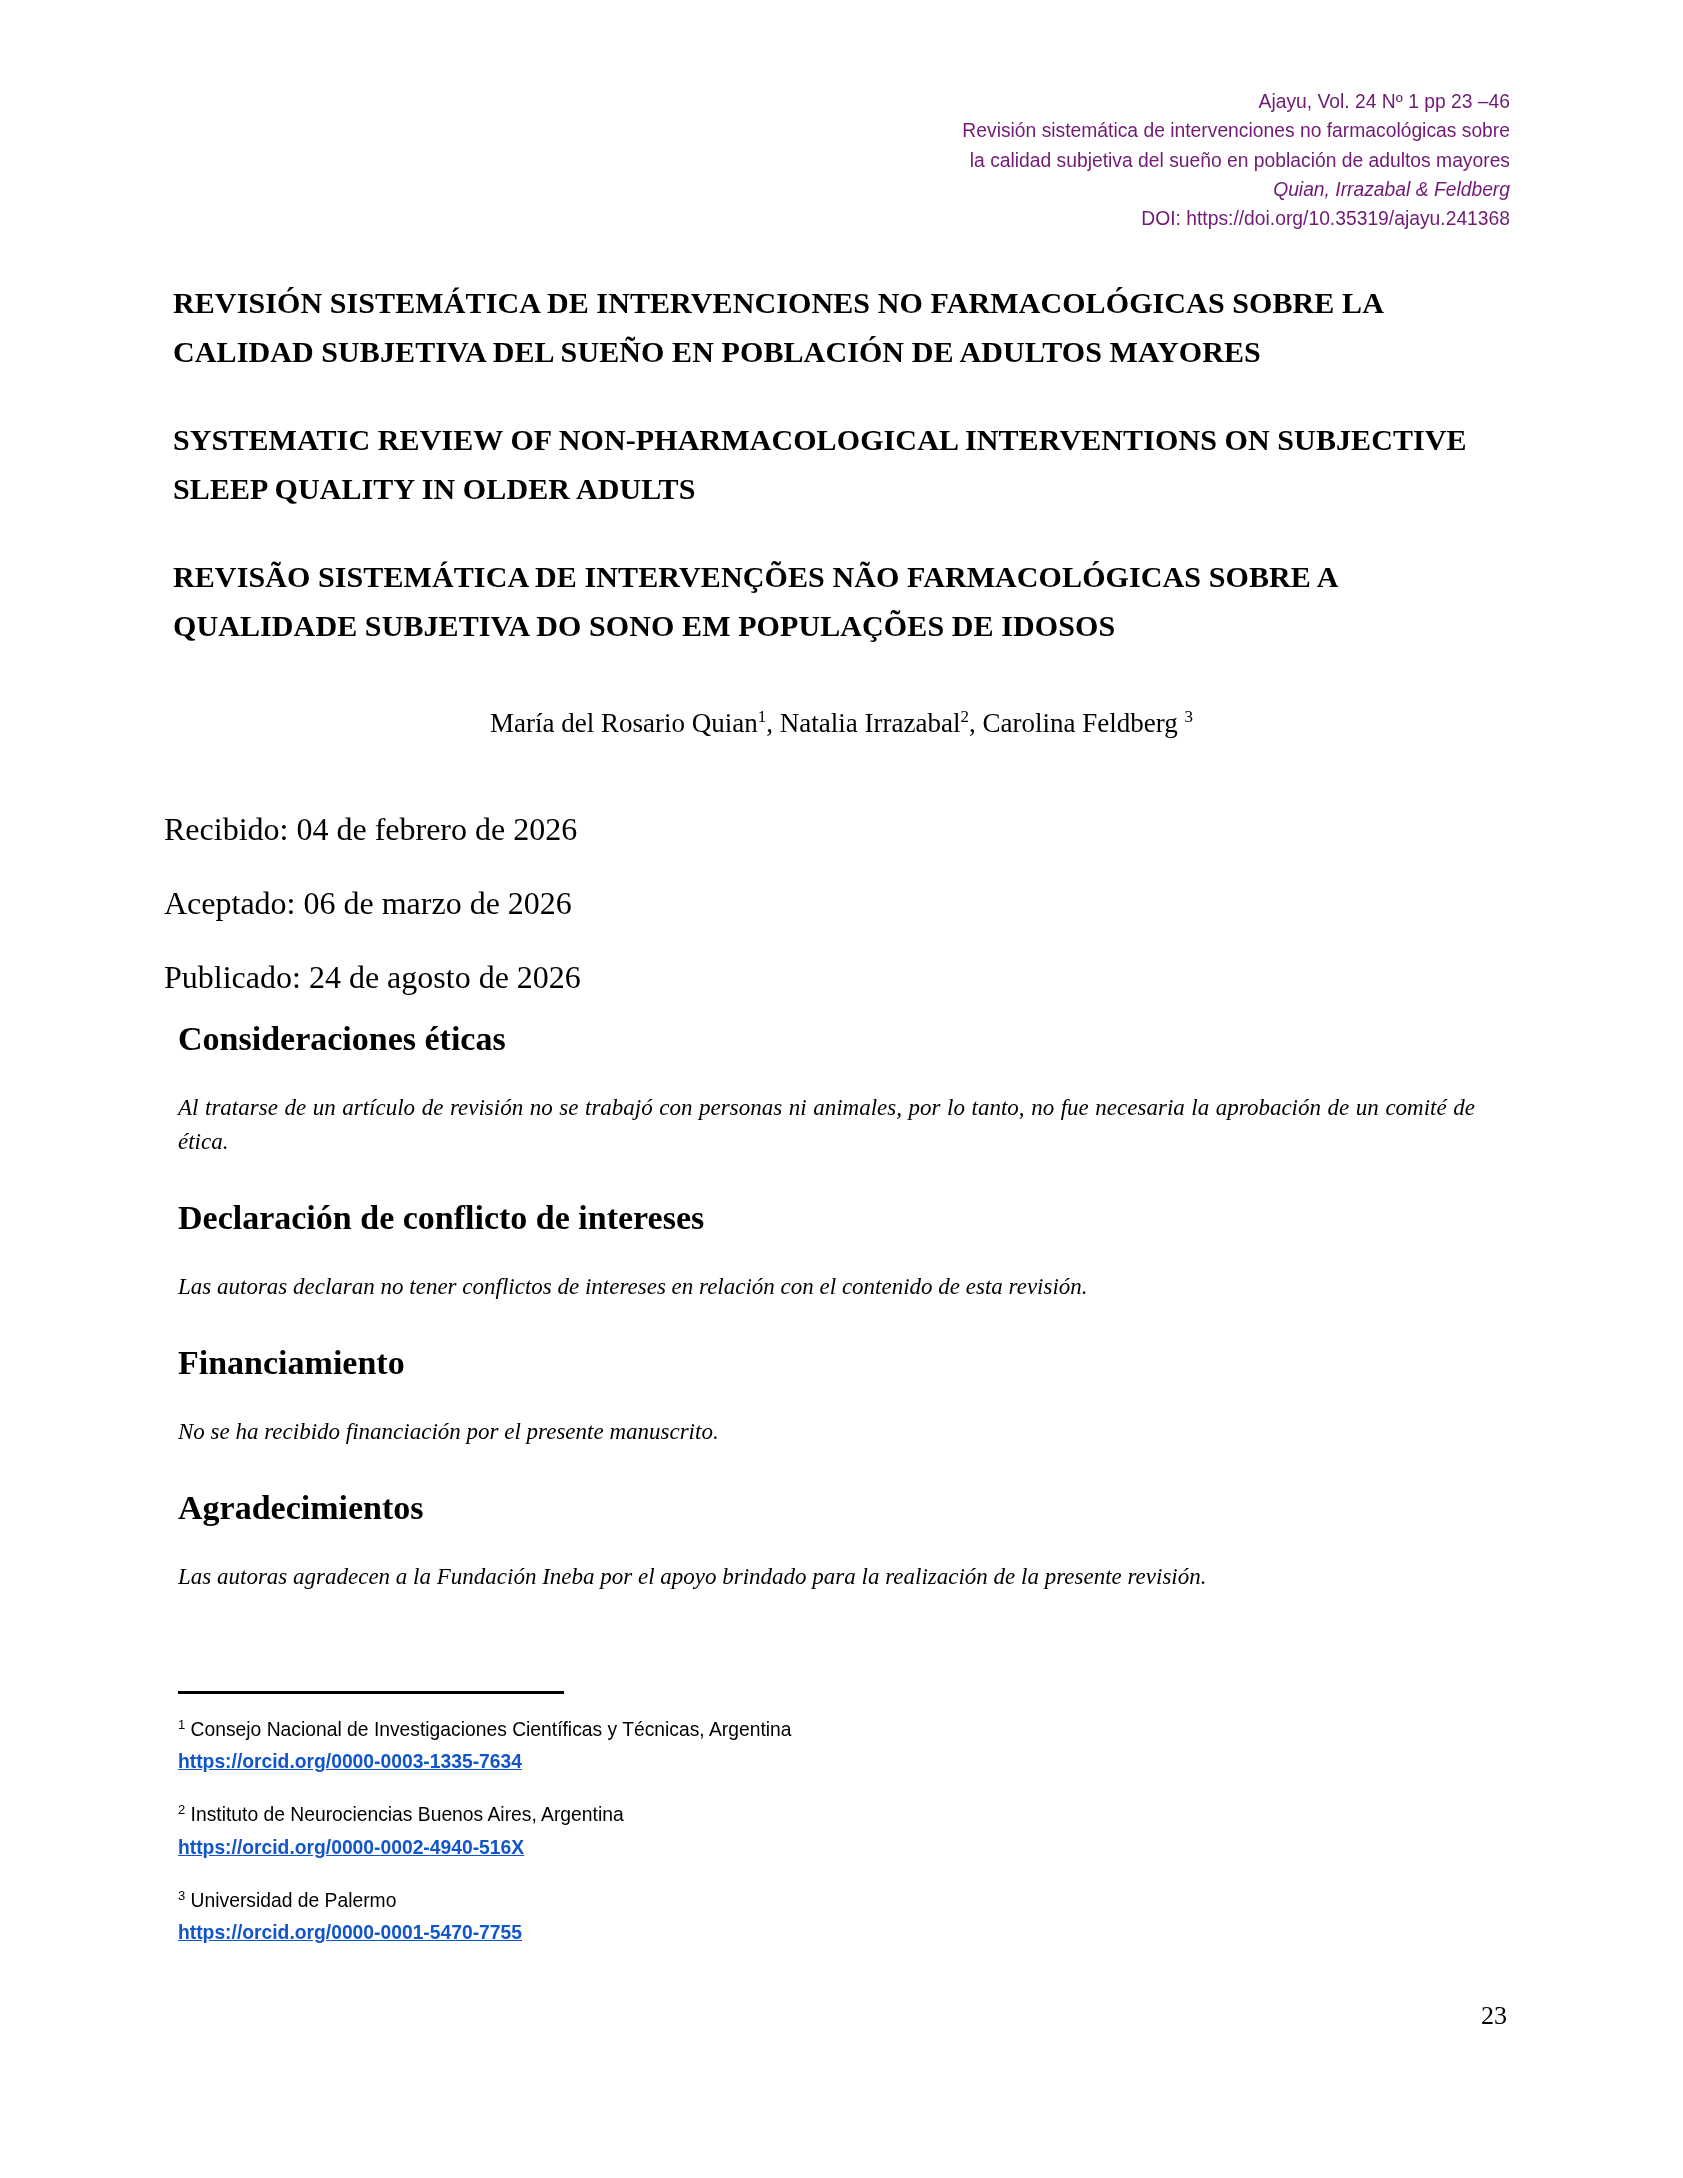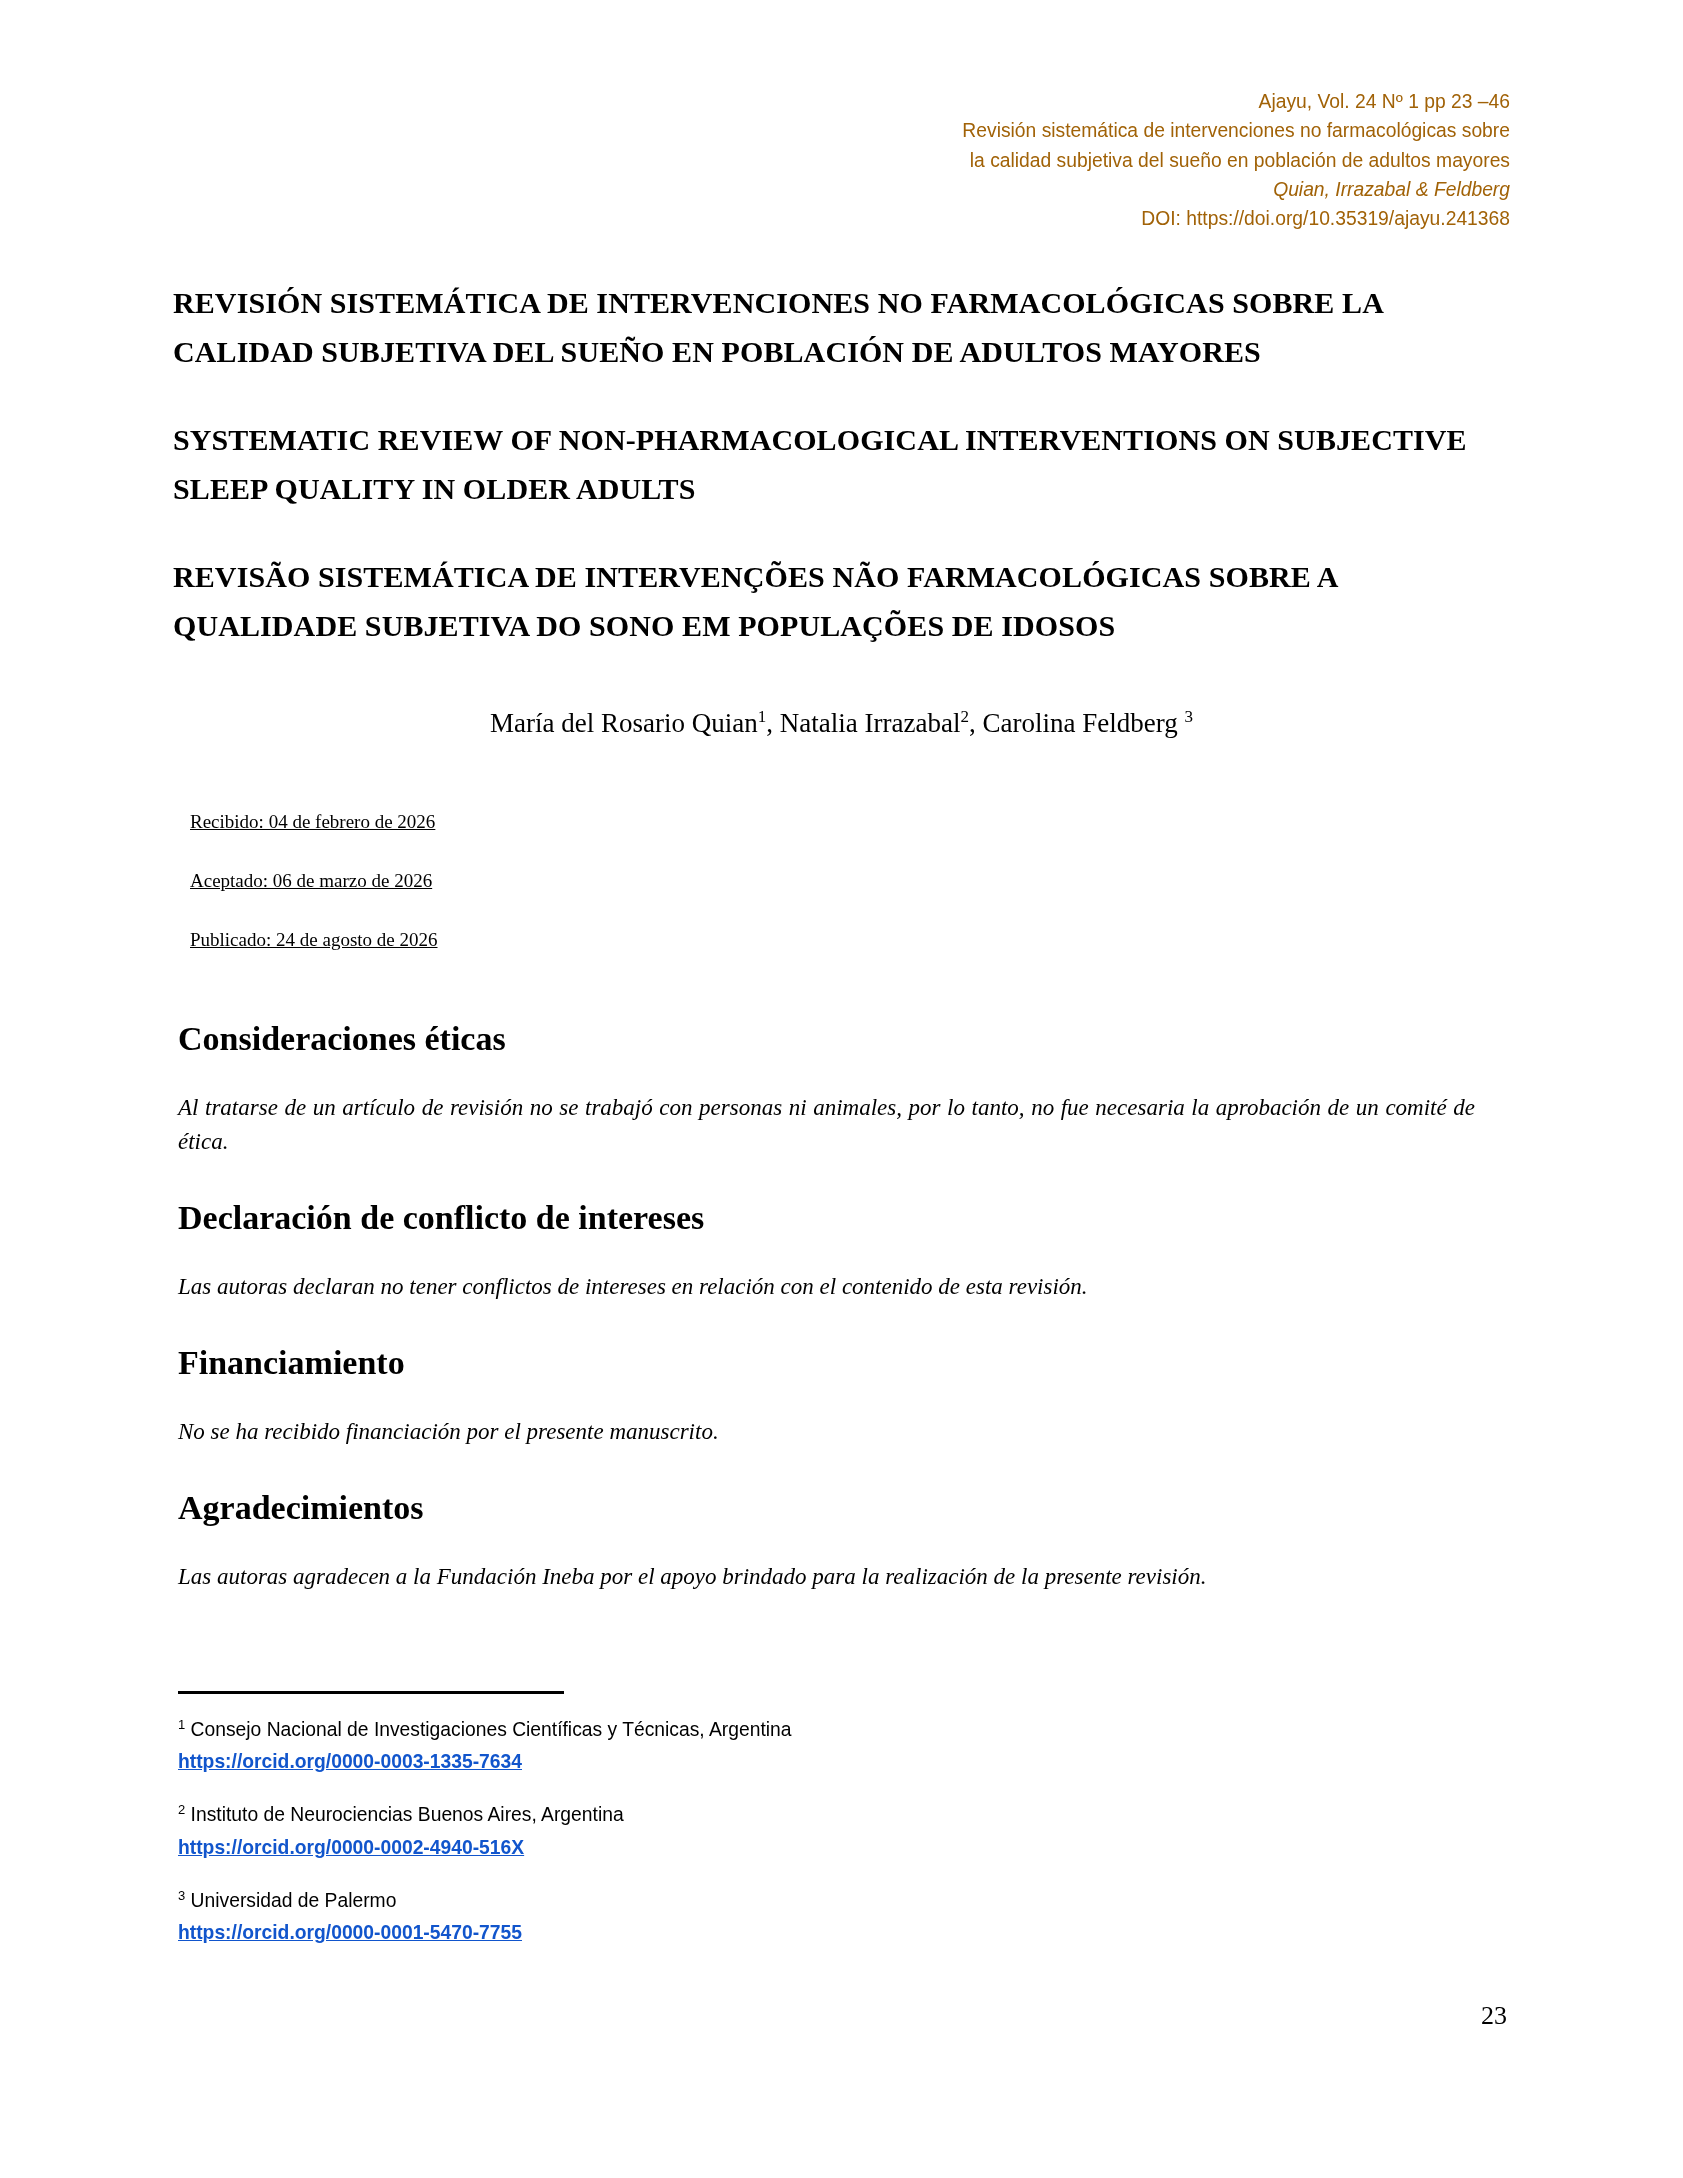--- a/index.html
+++ b/index.html
@@ -26,21 +26,21 @@
   
   .running-header {
     position: absolute;
     top: 87px;
     right: 173px;
     width: 891px;
     text-align: right;
     font-family: "Liberation Sans", sans-serif;
     font-size: 19.3px;
     line-height: 1.52;
-    color: #a16207;
+    color: #701a75;
   }
   .running-header div { white-space: nowrap; }
   .running-header .italic { font-style: italic; }
 
   
   .title-block {
     position: absolute;
     top: 279px;
     left: 173px;
     width: 1337px;
@@ -63,24 +63,23 @@
     width: 1337px;
     text-align: center;
     font-size: 27px;
   }
   .authors sup { font-size: 17px; vertical-align: super; }
 
   
   .dates {
     position: absolute;
     top: 774px;
-    left: 190px;
+    left: 164px;
     width: 1327px;
-    font-size: 19px;
-    text-decoration: underline;
+    font-size: 32px;
   }
   .dates .line { margin-top: 37px; }
 
   
   .body-block {
     position: absolute;
     top: 980px;
     left: 178px;
     width: 1297px;
   }

